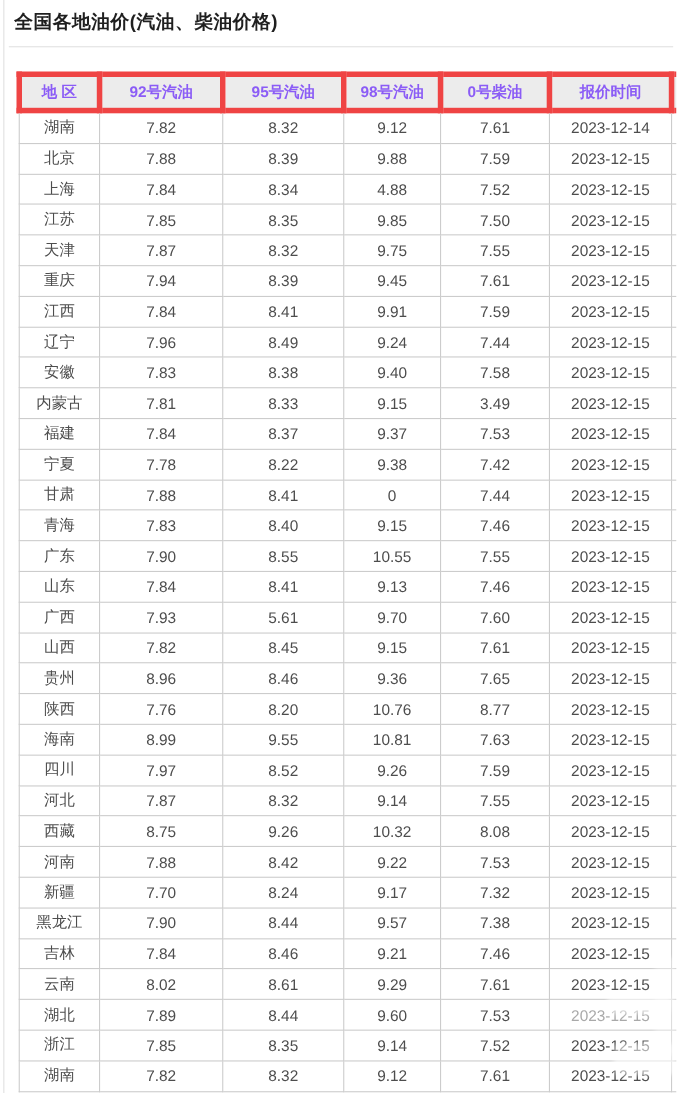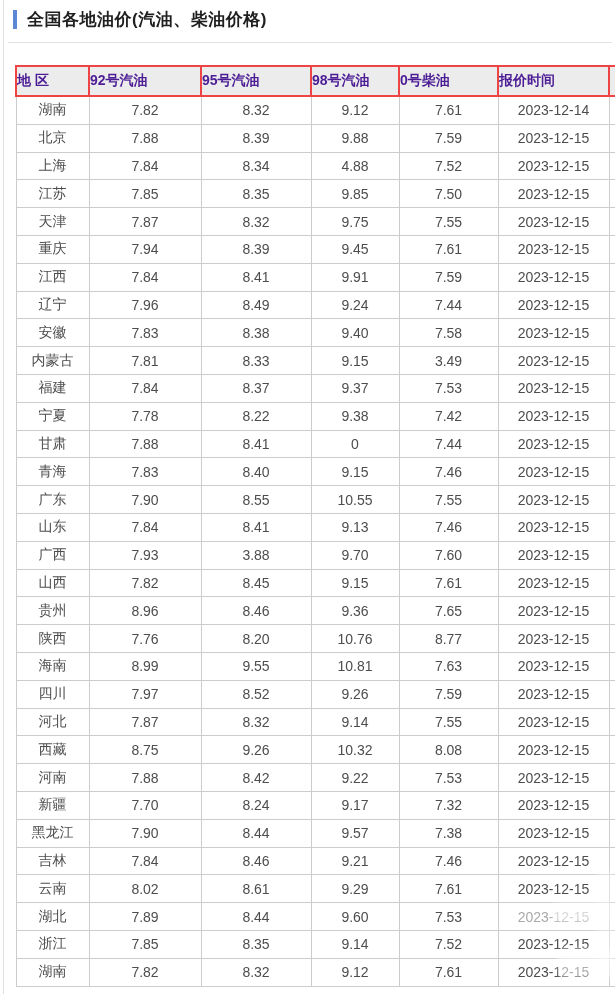--- a/index.html
+++ b/index.html
@@ -23,20 +23,21 @@
     height: 994px;
     background: #e0e0e0;
   }
   .title-wrap {
     position: absolute;
     left: 13px;
     top: 8px;
     display: flex;
     align-items: center;
     height: 22px;
+    flex-direction: column;
   }
   .accent-bar {
     width: 4px;
     height: 19px;
     background: #5b87d4;
     margin-right: 10px;
   }
   .page-title {
     font-size: 17px;
     font-weight: bold;
@@ -55,26 +56,26 @@
   table.price-table {
     position: absolute;
     left: 15px;
     top: 65px;
     width: 610px;
     border-collapse: collapse;
     table-layout: fixed;
   }
   .price-table th {
     background: #ececec;
-    border: 2px solid #ef4444;
+    border: 5px solid #ef4444;
     height: 28px;
     font-size: 14px;
     font-weight: bold;
-    color: #4c1d95;
-    text-align: left;
+    color: #8b5cf6;
+    text-align: center;
     vertical-align: middle;
     padding: 0;
     white-space: nowrap;
     overflow: hidden;
   }
   .price-table td {
     background: #ffffff;
     border: 1px solid #cccccc;
     height: 26.8px;
     font-size: 14px;
@@ -276,21 +277,21 @@
           <td>7.84</td>
           <td>8.41</td>
           <td>9.13</td>
           <td>7.46</td>
           <td>2023-12-15</td>
           <td></td>
         </tr>
         <tr>
           <td>广西</td>
           <td>7.93</td>
-          <td>3.88</td>
+          <td>5.61</td>
           <td>9.70</td>
           <td>7.60</td>
           <td>2023-12-15</td>
           <td></td>
         </tr>
         <tr>
           <td>山西</td>
           <td>7.82</td>
           <td>8.45</td>
           <td>9.15</td>

